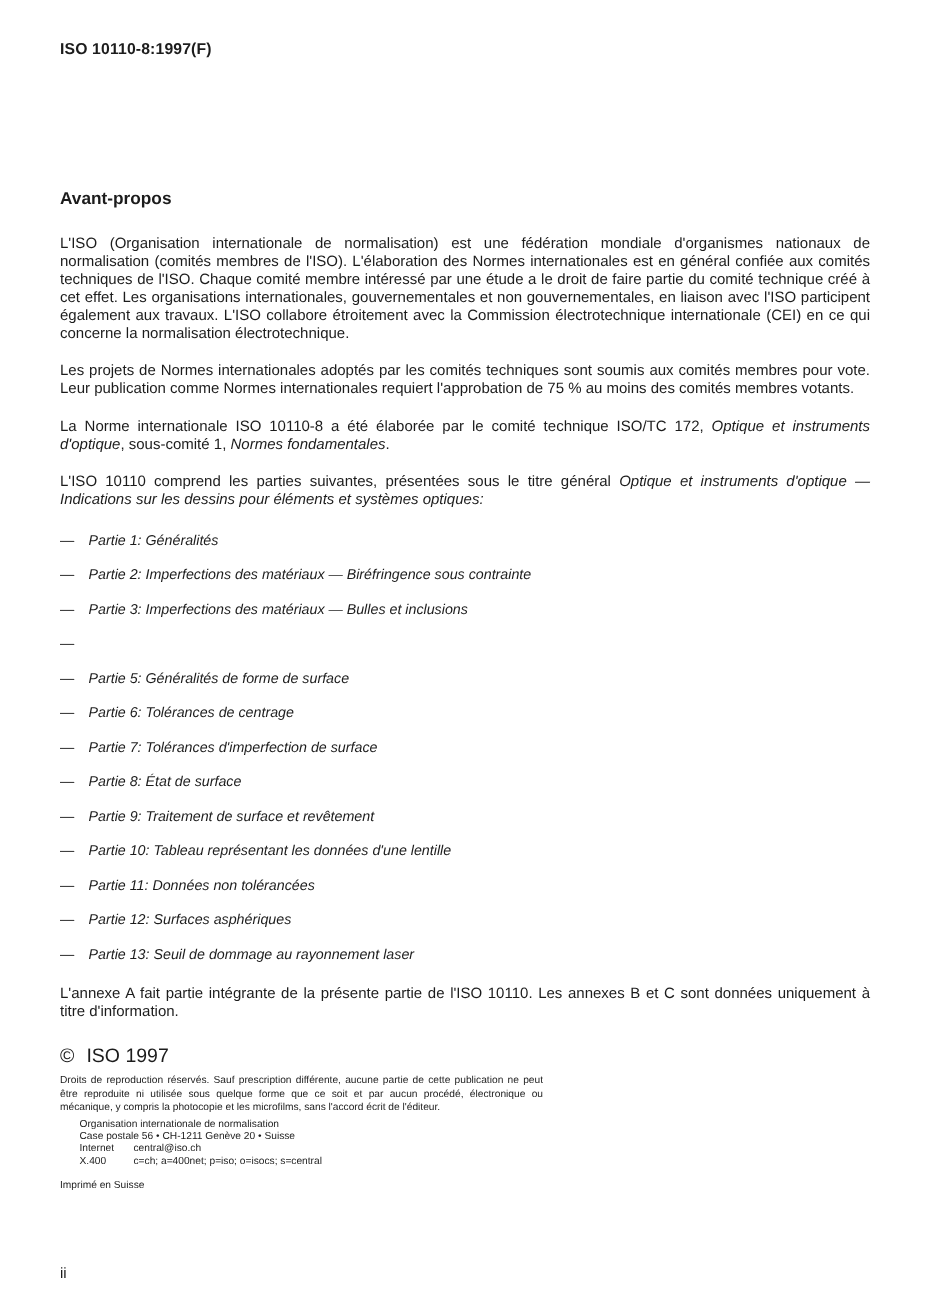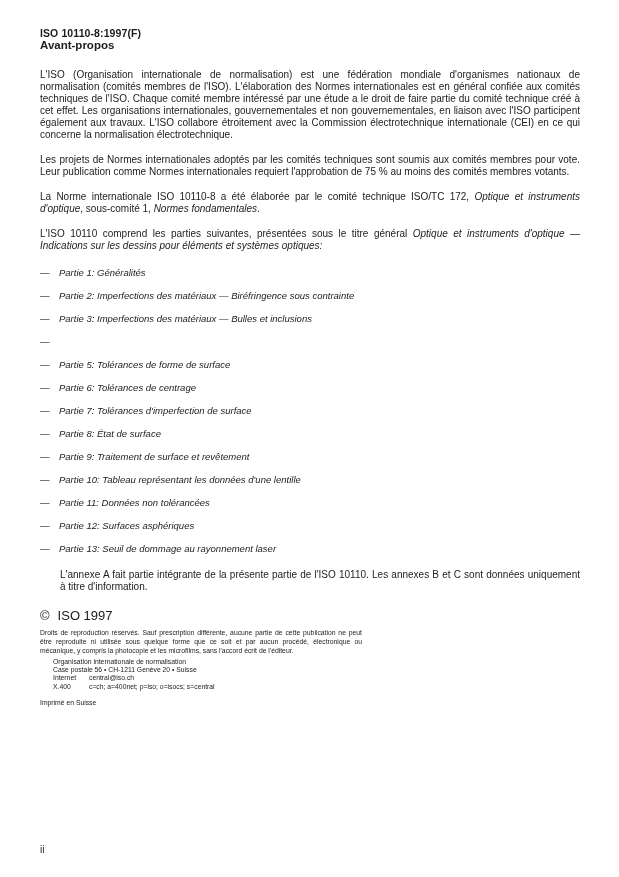--- a/index.html
+++ b/index.html
@@ -18,40 +18,41 @@
     overflow: hidden;
   }
   .doc-ref {
     font-weight: bold;
     font-size: 10.5px;
     letter-spacing: 0.1px;
   }
   .section-title {
     font-weight: bold;
     font-size: 11.5px;
+    margin-top: 88px;
   }
   .body-para {
     font-size: 10px;
     line-height: 12px;
     text-align: justify;
     margin-top: 13px;
     color: #1c1c1c;
   }
   .first-para { margin-top: 18px; }
   .it { font-style: italic; }
   .parts { margin-top: 15px; }
   .part {
     display: flex;
     font-size: 9.5px;
     line-height: 12px;
   }
   .part + .part { margin-top: 11px; }
   .part .dash { width: 19px; flex: none; }
   .part .txt { font-style: italic; }
-  .annex-para { margin-top: 14px; margin-left: 20px; }
+  .annex-para { margin-top: 14px; }
   .imprint { margin-top: 15px; }
   .copyright-line {
     font-size: 13px;
     color: #1c1c1c;
   }
   .copyright-line .sym { display: inline-block; margin-right: 8px; }
   .fineprint {
     margin-top: 5px;
     width: 322px;
     font-size: 6.8px;
@@ -109,21 +110,21 @@
       </div>
     <div class="part">
         <span class="dash">—</span>
         <span class="txt">Partie 3: Imperfections des matériaux — Bulles et inclusions</span>
       </div>
     <div class="part">
         <span class="dash">—</span>
       </div>
     <div class="part">
         <span class="dash">—</span>
-        <span class="txt">Partie 5: Tolérances de forme de surface</span>
+        <span class="txt">Partie 5: Généralités de forme de surface</span>
       </div>
     <div class="part">
         <span class="dash">—</span>
         <span class="txt">Partie 6: Tolérances de centrage</span>
       </div>
     <div class="part">
         <span class="dash">—</span>
         <span class="txt">Partie 7: Tolérances d'imperfection de surface</span>
       </div>
     <div class="part">

